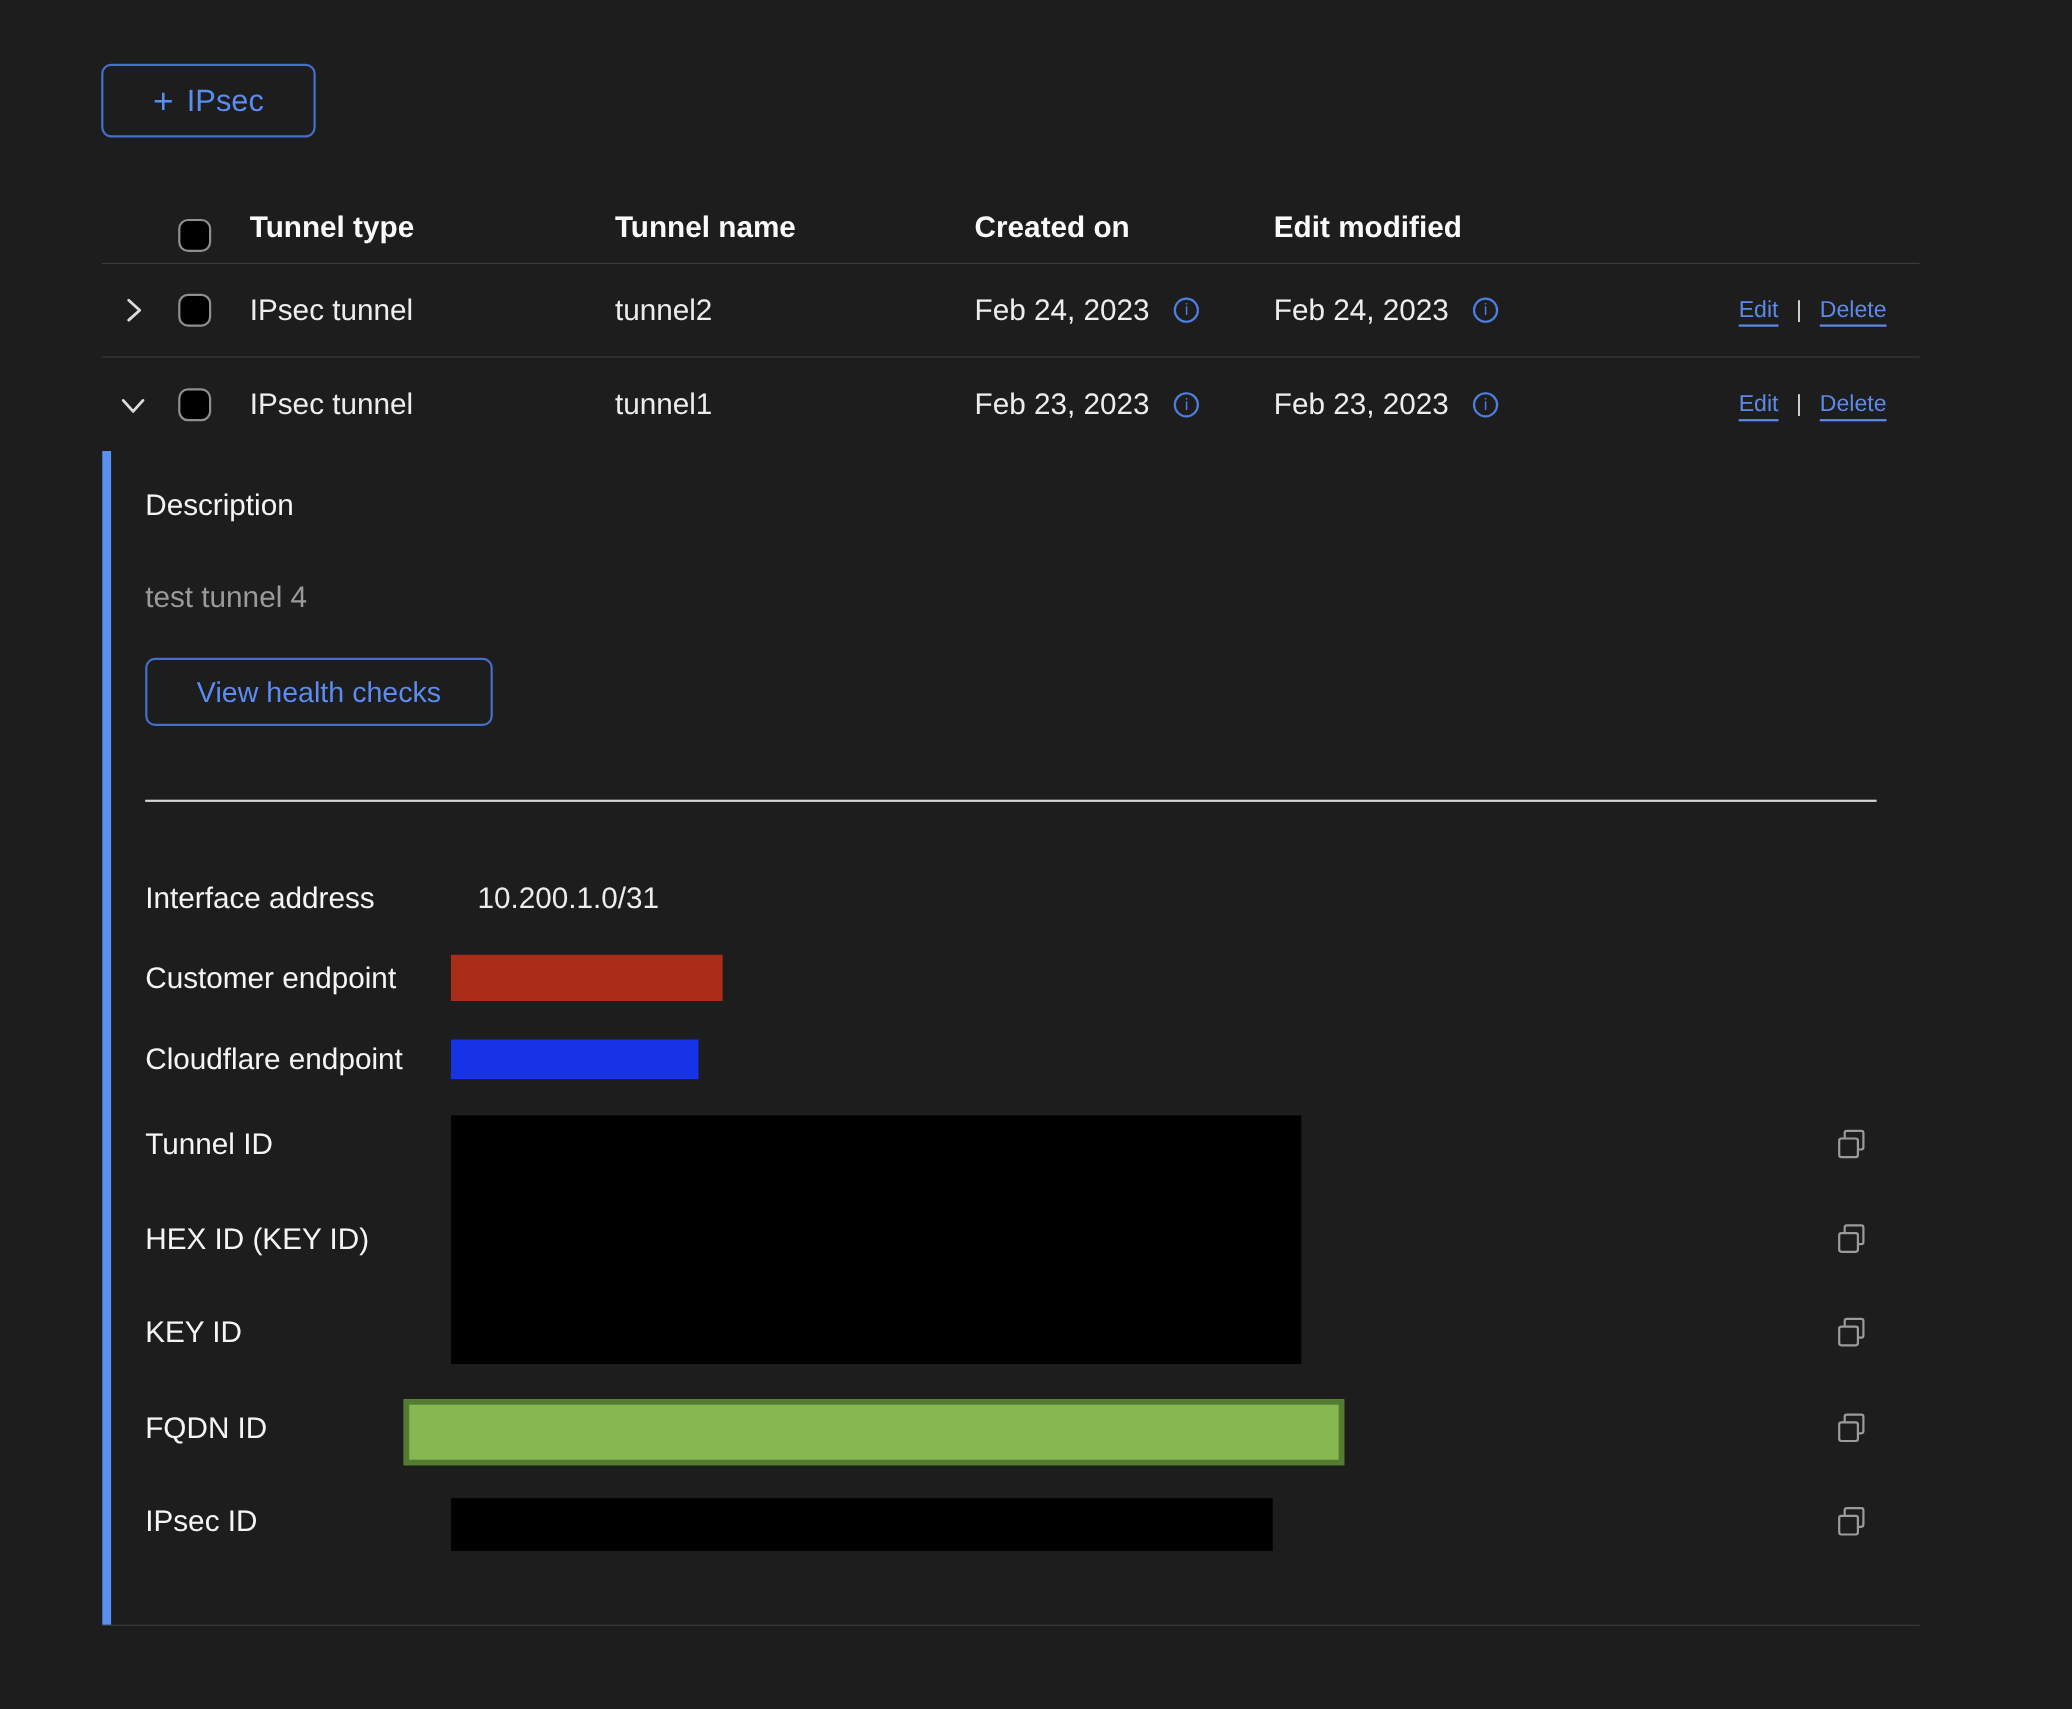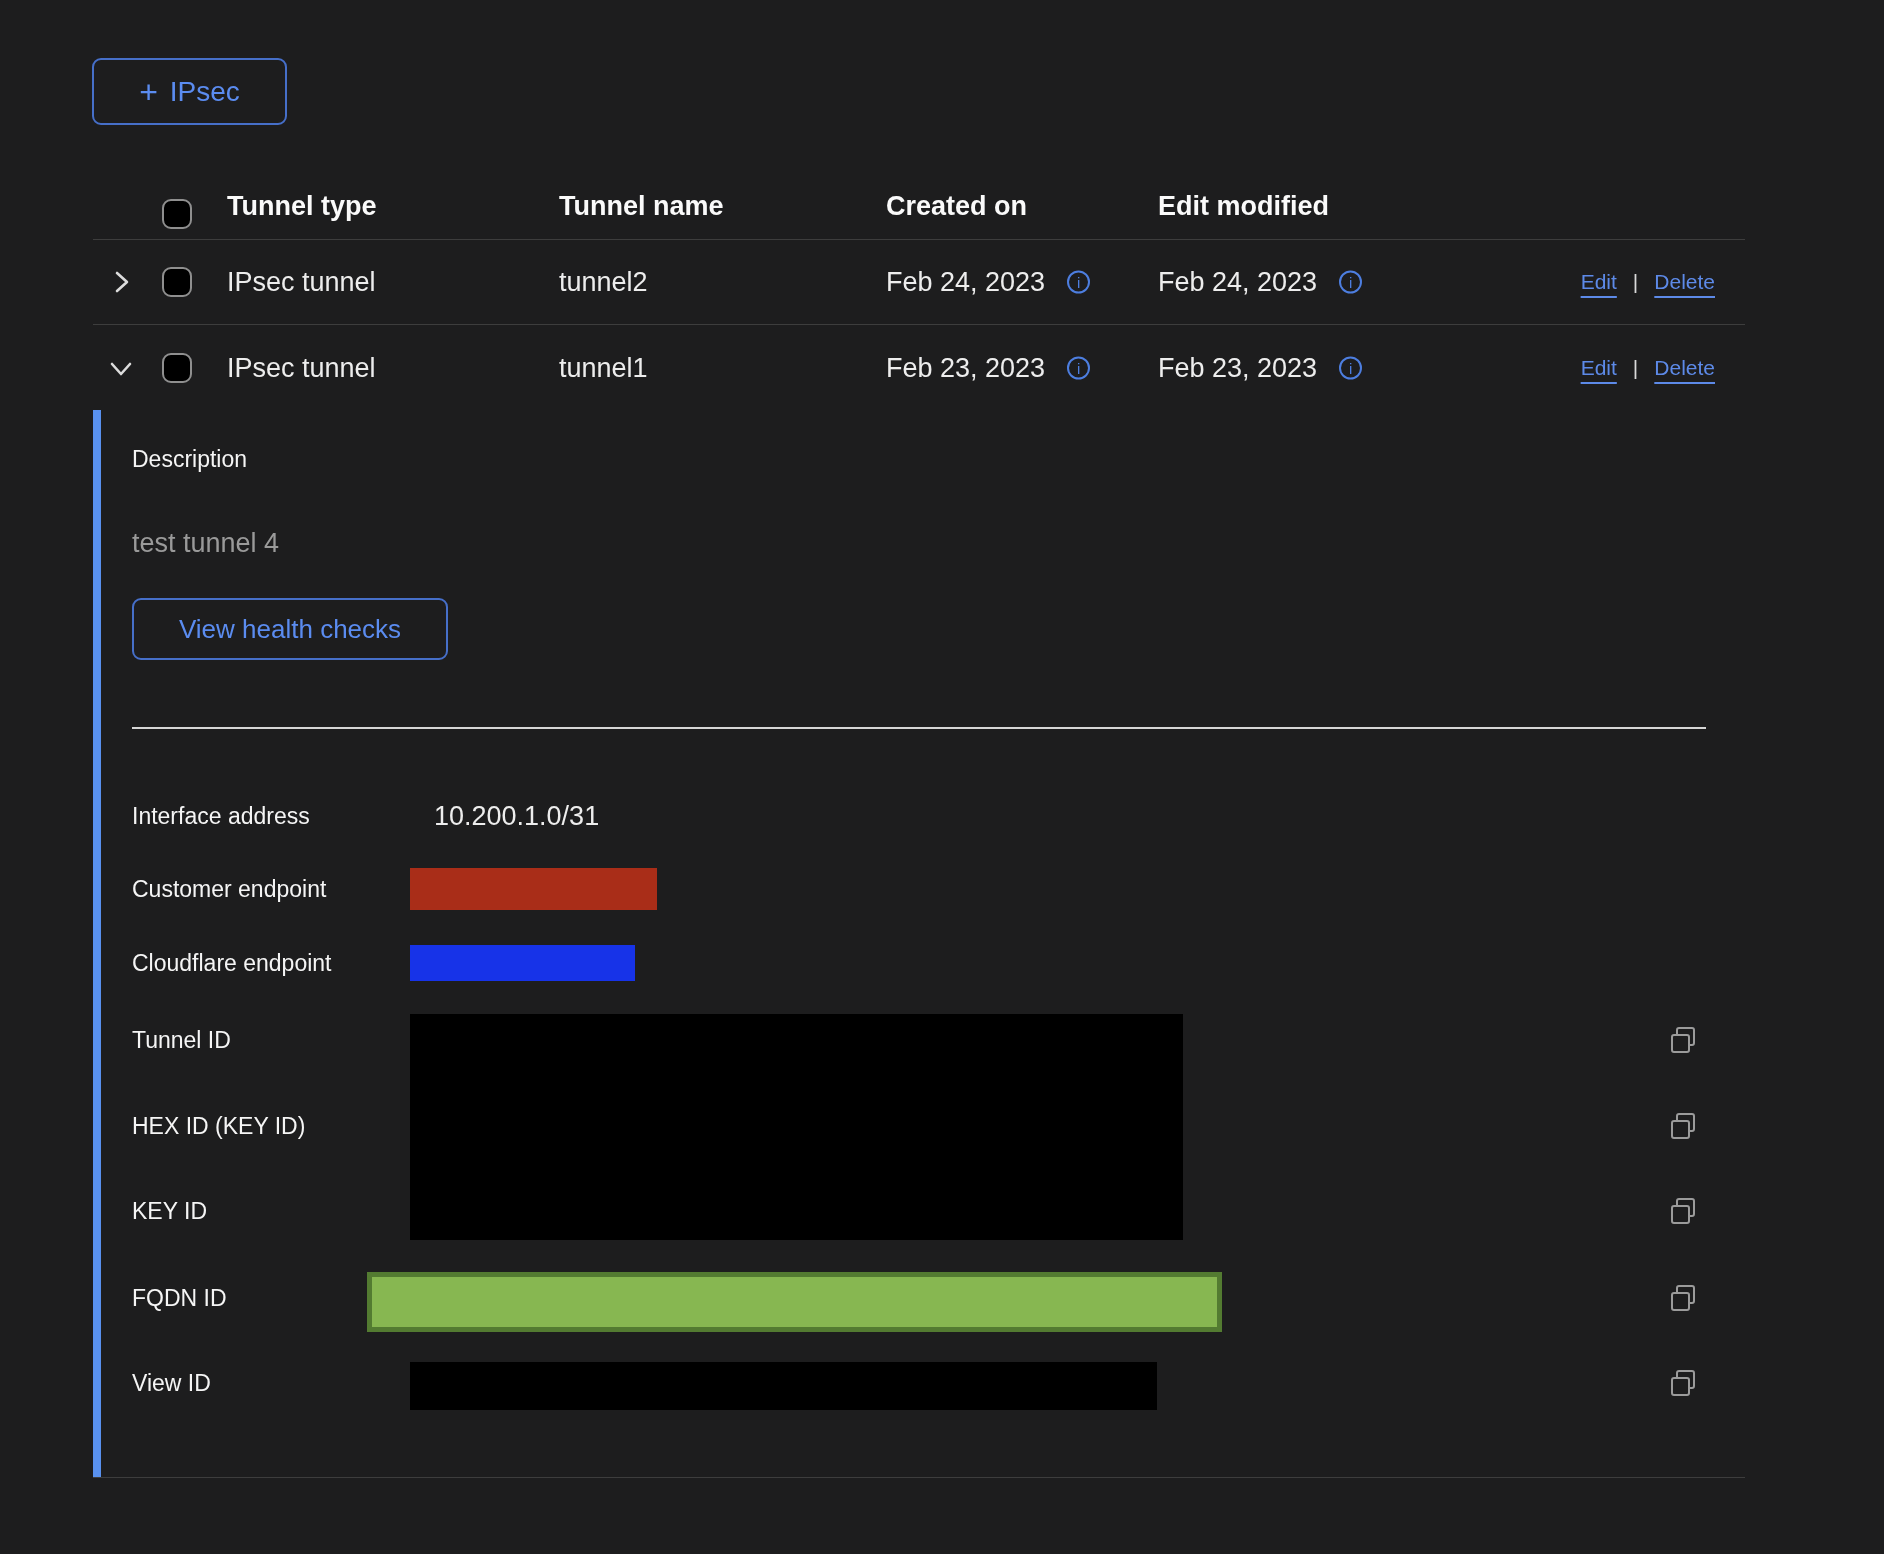--- a/index.html
+++ b/index.html
@@ -62,21 +62,21 @@
     text-decoration-thickness:2px; cursor:pointer;
   }
   .sep { color:#d9d9d9; }
 
   
   .panel {
     position:absolute; left:93px; top:410px; width:1652px; height:1068px;
     border-bottom:1px solid #3d3d3d;
   }
   .accent { position:absolute; left:0; top:0; width:8px; height:100%; }
-  .lbl { position:absolute; left:39px; font-size:23px; color:#f5f5f5; line-height:34px; white-space:nowrap; }
+  .lbl { position:absolute; left:39px; font-size:27px; color:#f5f5f5; line-height:34px; white-space:nowrap; }
   .desc-label { top:32px; }
   .desc-value { position:absolute; left:39px; top:116px; font-size:27px; color:#9a9a9a; line-height:34px; }
   .health-btn {
     position:absolute; left:39px; top:188px; width:316px; height:62px;
     background:transparent; border:2px solid #466fc9; border-radius:9px;
     color:#5b8cf0; font-size:26px; font-family:inherit; cursor:pointer;
   }
   .divider { position:absolute; left:39px; top:317px; width:1574px; height:2px; background:#d6d6d6; }
   .f-value { position:absolute; font-size:27px; color:#ededed; line-height:34px; white-space:nowrap; }
   .redact { position:absolute; }
@@ -171,21 +171,21 @@
     <div class="redact" style="left: 317px; top: 535px; width: 225px; height: 36px; background-color: rgb(23, 51, 232);"></div>
 
     <div class="lbl" style="top:613px">Tunnel ID</div>
     <div class="redact" style="left: 317px; top: 604px; width: 773px; height: 226px; background-color: rgb(0, 0, 0);"></div>
     <div class="lbl" style="top:699px">HEX ID (KEY ID)</div>
     <div class="lbl" style="top:784px">KEY ID</div>
 
     <div class="lbl" style="top:871px">FQDN ID</div>
     <div class="redact" style="left: 274px; top: 862px; width: 855px; height: 60px; border: 5px solid rgb(83, 123, 49); background-color: rgb(135, 183, 81);"></div>
 
-    <div class="lbl" style="top:956px">View ID</div>
+    <div class="lbl" style="top:956px">IPsec ID</div>
     <div class="redact" style="left: 317px; top: 952px; width: 747px; height: 48px; background-color: rgb(0, 0, 0);"></div>
 
     <button class="copy-btn" style="top:615px">
       <svg width="30" height="30" viewBox="0 0 30 30">
         <rect x="9" y="3" width="17" height="17" rx="2" fill="none" stroke="#9b9b9b" stroke-width="2"></rect>
         <rect x="4" y="10" width="17" height="17" rx="2" fill="#1d1d1e" stroke="#9b9b9b" stroke-width="2"></rect>
       </svg>
     </button>
     <button class="copy-btn" style="top:701px">
       <svg width="30" height="30" viewBox="0 0 30 30">

